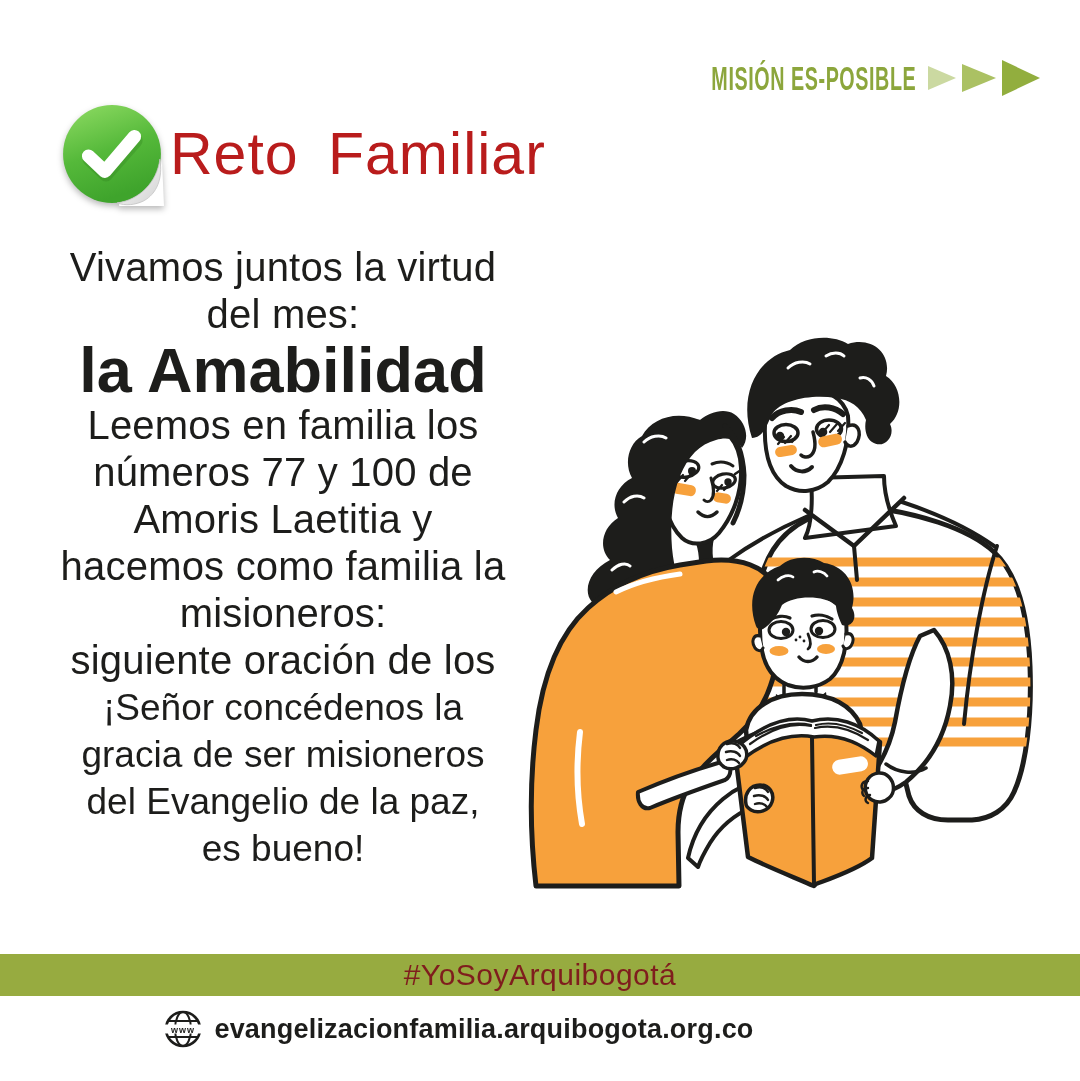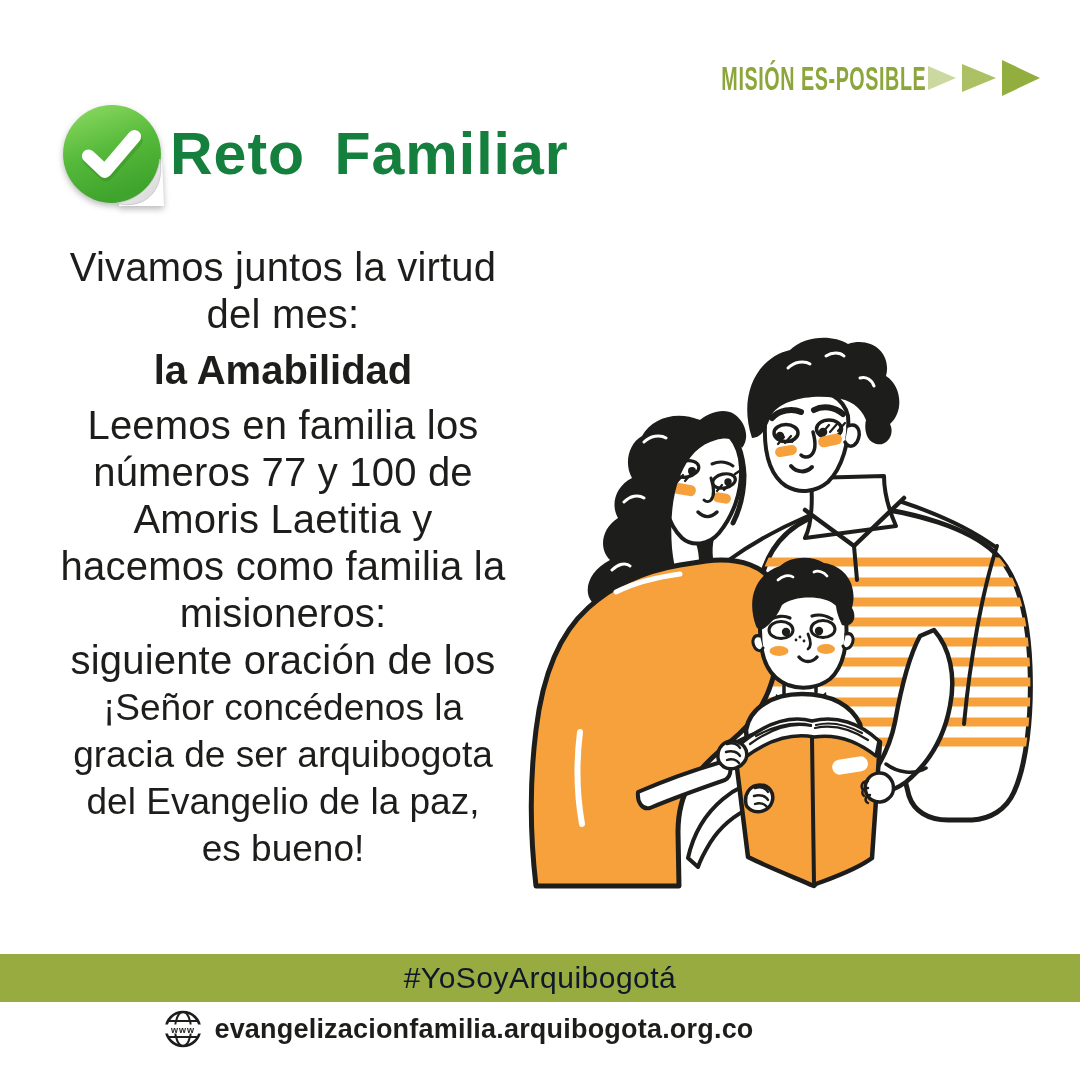--- a/index.html
+++ b/index.html
@@ -1,40 +1,40 @@
 <!DOCTYPE html>
 <html><head>
 <meta charset="utf-8">
 <style>
   html,body{margin:0;padding:0;background:#ffffff;}
   .poster{
     position:relative;width:1080px;height:1081px;background:#ffffff;overflow:hidden;
     font-family:"Liberation Sans",sans-serif;color:#1d1d1b;
   }
   
-  .mission{position:absolute;top:56px;right:34px;display:flex;align-items:center;gap:2px;}
+  .mission{position:absolute;top:56px;right:34px;display:flex;align-items:center;gap:12px;}
   .mission-label{
     font-size:34px;font-weight:bold;color:#8ca63c;letter-spacing:1px;white-space:nowrap;
     transform:scaleX(0.58);transform-origin:right center;
   }
   .mission-arrows{width:118px;height:44px;flex:0 0 auto;}
   
   .header{position:absolute;left:60px;top:102px;display:flex;align-items:center;}
   .sticker{width:104px;height:104px;filter:drop-shadow(0 3px 3px rgba(0,0,0,0.28));}
-  .title{font-size:59px;font-weight:bold;color:#15803d;letter-spacing:1px;word-spacing:12px;margin-left:6px;white-space:nowrap;}
+  .title{font-size:59px;font-weight:normal;color:#b91c1c;letter-spacing:1px;word-spacing:12px;margin-left:6px;white-space:nowrap;}
   
   .body-text{position:absolute;left:43px;top:244px;width:480px;text-align:center;}
   .line{white-space:nowrap;}
   .line.light{font-size:40px;line-height:47px;font-weight:300;letter-spacing:0.2px;}
-  .line.virtue{font-size:40px;line-height:64px;font-weight:bold;}
+  .line.virtue{font-size:63px;line-height:64px;font-weight:bold;}
   .line.prayer{font-size:37px;line-height:47px;font-weight:normal;}
   
   .family{position:absolute;left:520px;top:330px;width:560px;height:560px;}
   
-  .hashtag-bar{position:absolute;left:0;top:954px;width:1080px;height:48px;background:#97ab40;display:flex;color:#0f172a;}
+  .hashtag-bar{position:absolute;left:0;top:954px;width:1080px;height:42px;background:#97ab40;display:flex;color:#7f1d1d;}
   .hashtag-half{flex:1;display:flex;align-items:center;justify-content:center;font-size:30px;font-weight:300;letter-spacing:0.5px;}
   
   .footer{position:absolute;left:0;top:1008px;width:916px;display:flex;align-items:center;justify-content:center;gap:10px;}
   .globe{width:42px;height:42px;flex:0 0 auto;}
   .url{font-size:27px;font-weight:700;letter-spacing:0.2px;}
 </style>
 </head>
 <body>
 
 <div class="poster">
@@ -74,21 +74,21 @@
     <div class="line light">Vivamos juntos la virtud</div>
     <div class="line light">del mes:</div>
     <div class="line virtue">la Amabilidad</div>
     <div class="line light">Leemos en familia los</div>
     <div class="line light">números 77 y 100 de</div>
     <div class="line light">Amoris Laetitia y</div>
     <div class="line light">hacemos como familia la</div>
     <div class="line light">misioneros:</div>
     <div class="line light">siguiente oración de los</div>
     <div class="line prayer">¡Señor concédenos la</div>
-    <div class="line prayer">gracia de ser arquibogota</div>
+    <div class="line prayer">gracia de ser misioneros</div>
     <div class="line prayer">del Evangelio de la paz,</div>
     <div class="line prayer">es bueno!</div>
   </div>
 
   <svg class="family" viewBox="0 0 560 560">
     <defs>
       <clipPath id="dadTorsoClip">
         <path d="M238,424 L238,268 C242,222 266,196 300,184 L340,176 C396,182 448,198 474,222 C498,244 508,286 510,336 C512,388 506,436 494,462 C486,480 470,489 452,490 L428,490 C408,490 394,481 389,466 L385,450 C370,436 344,426 316,424 Z"></path>
       </clipPath>
     </defs>

